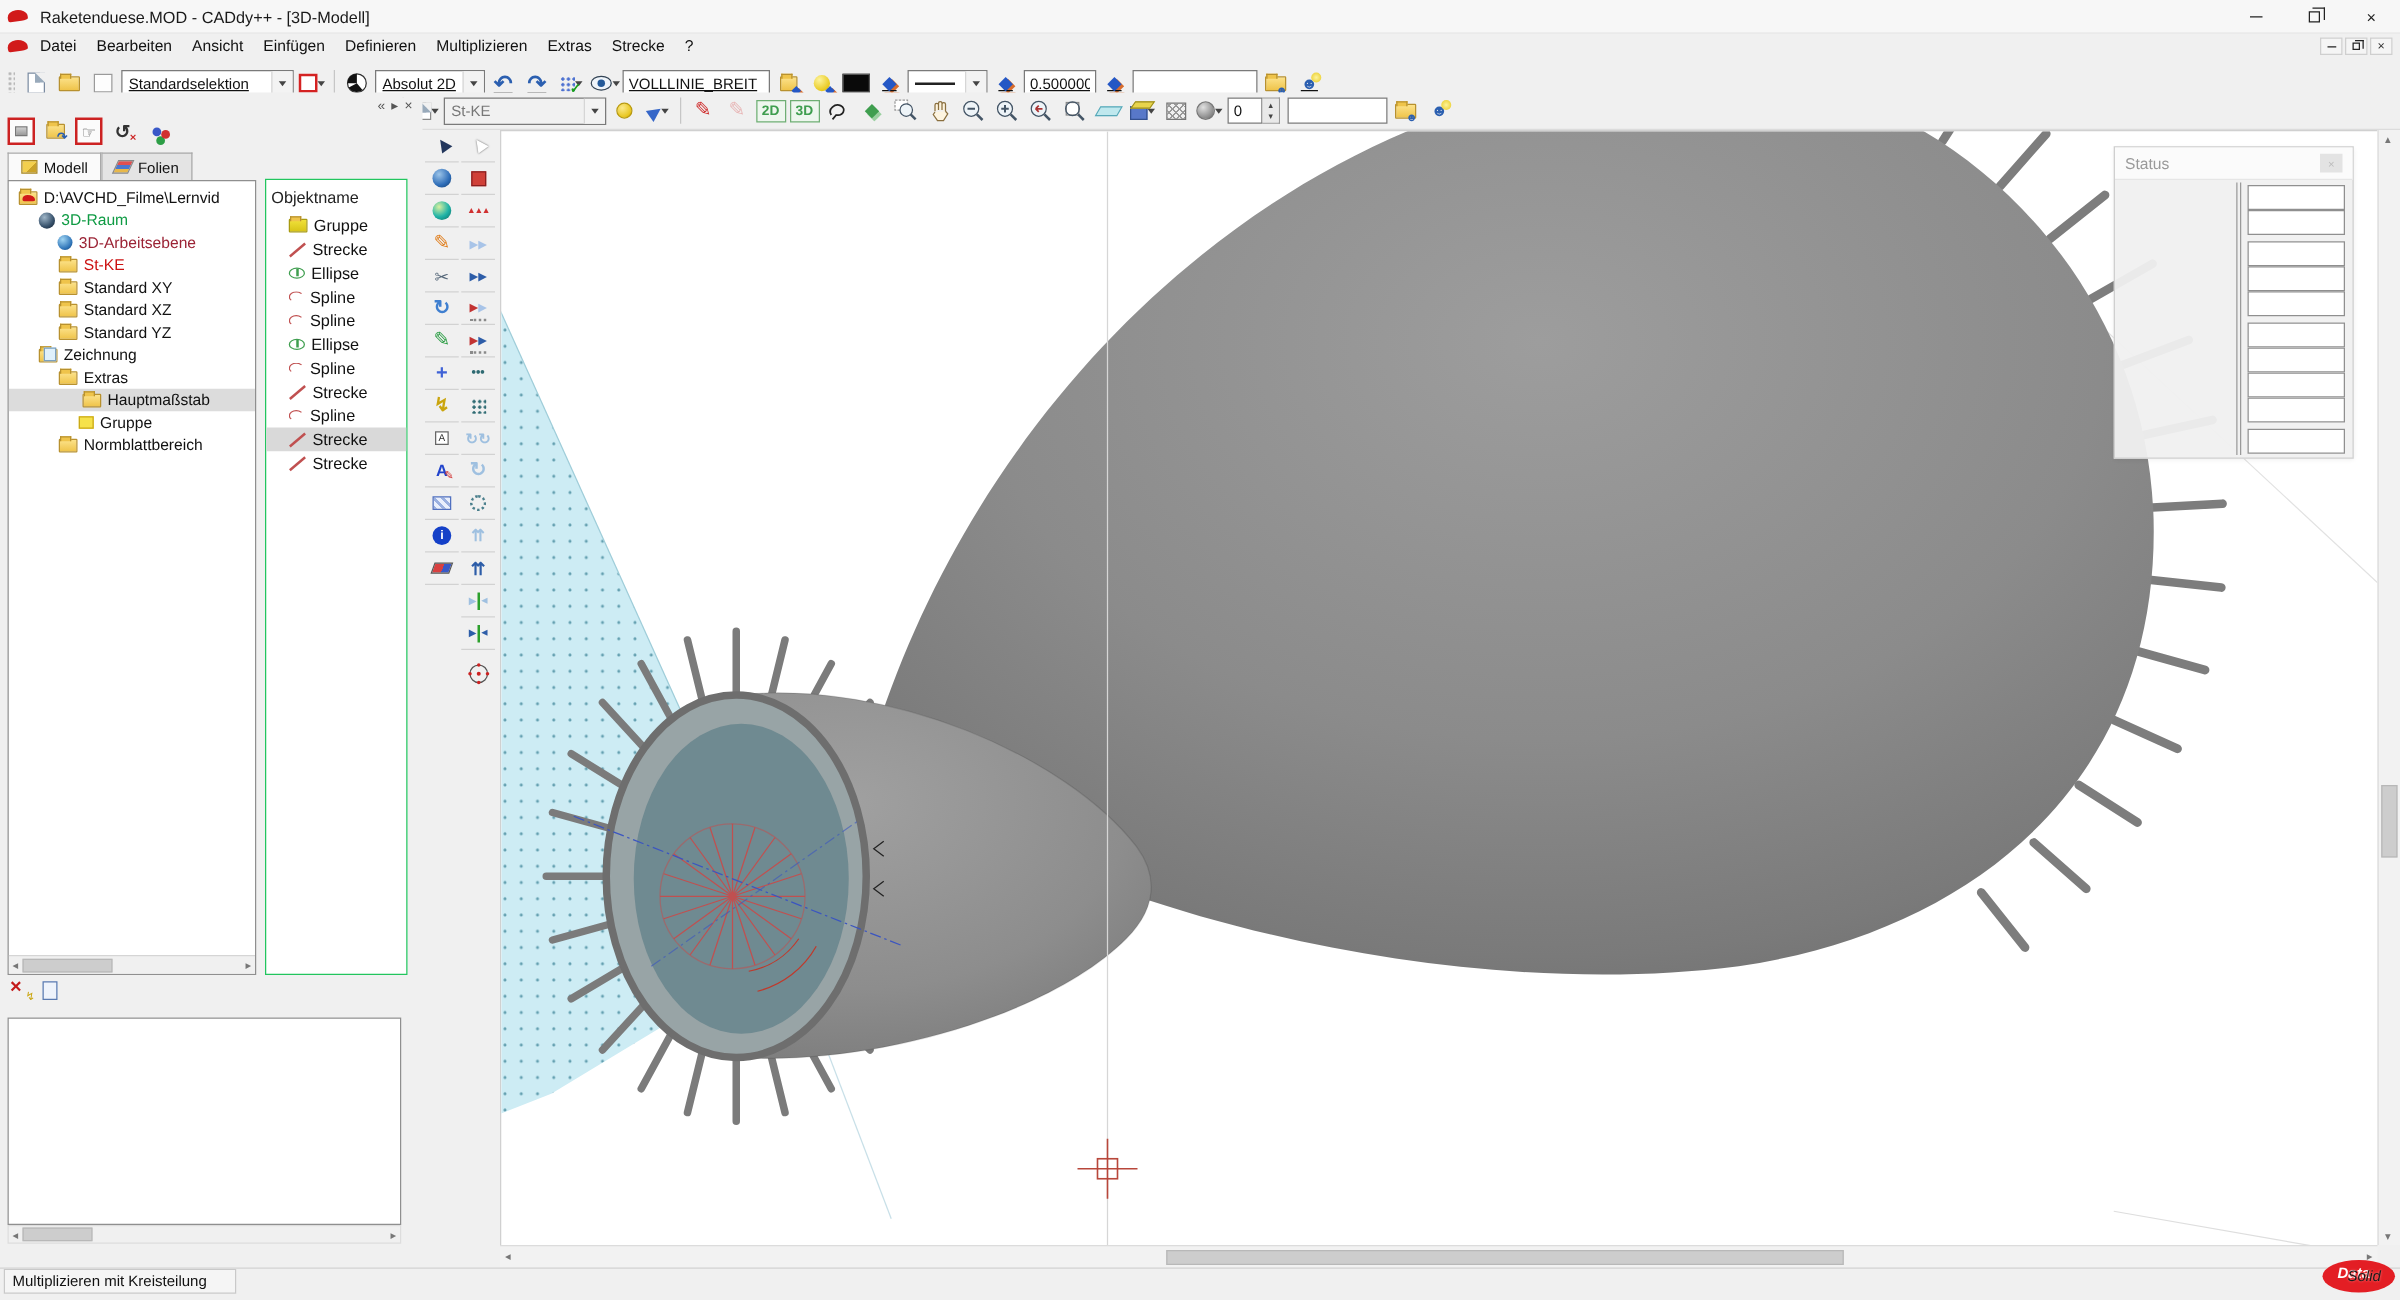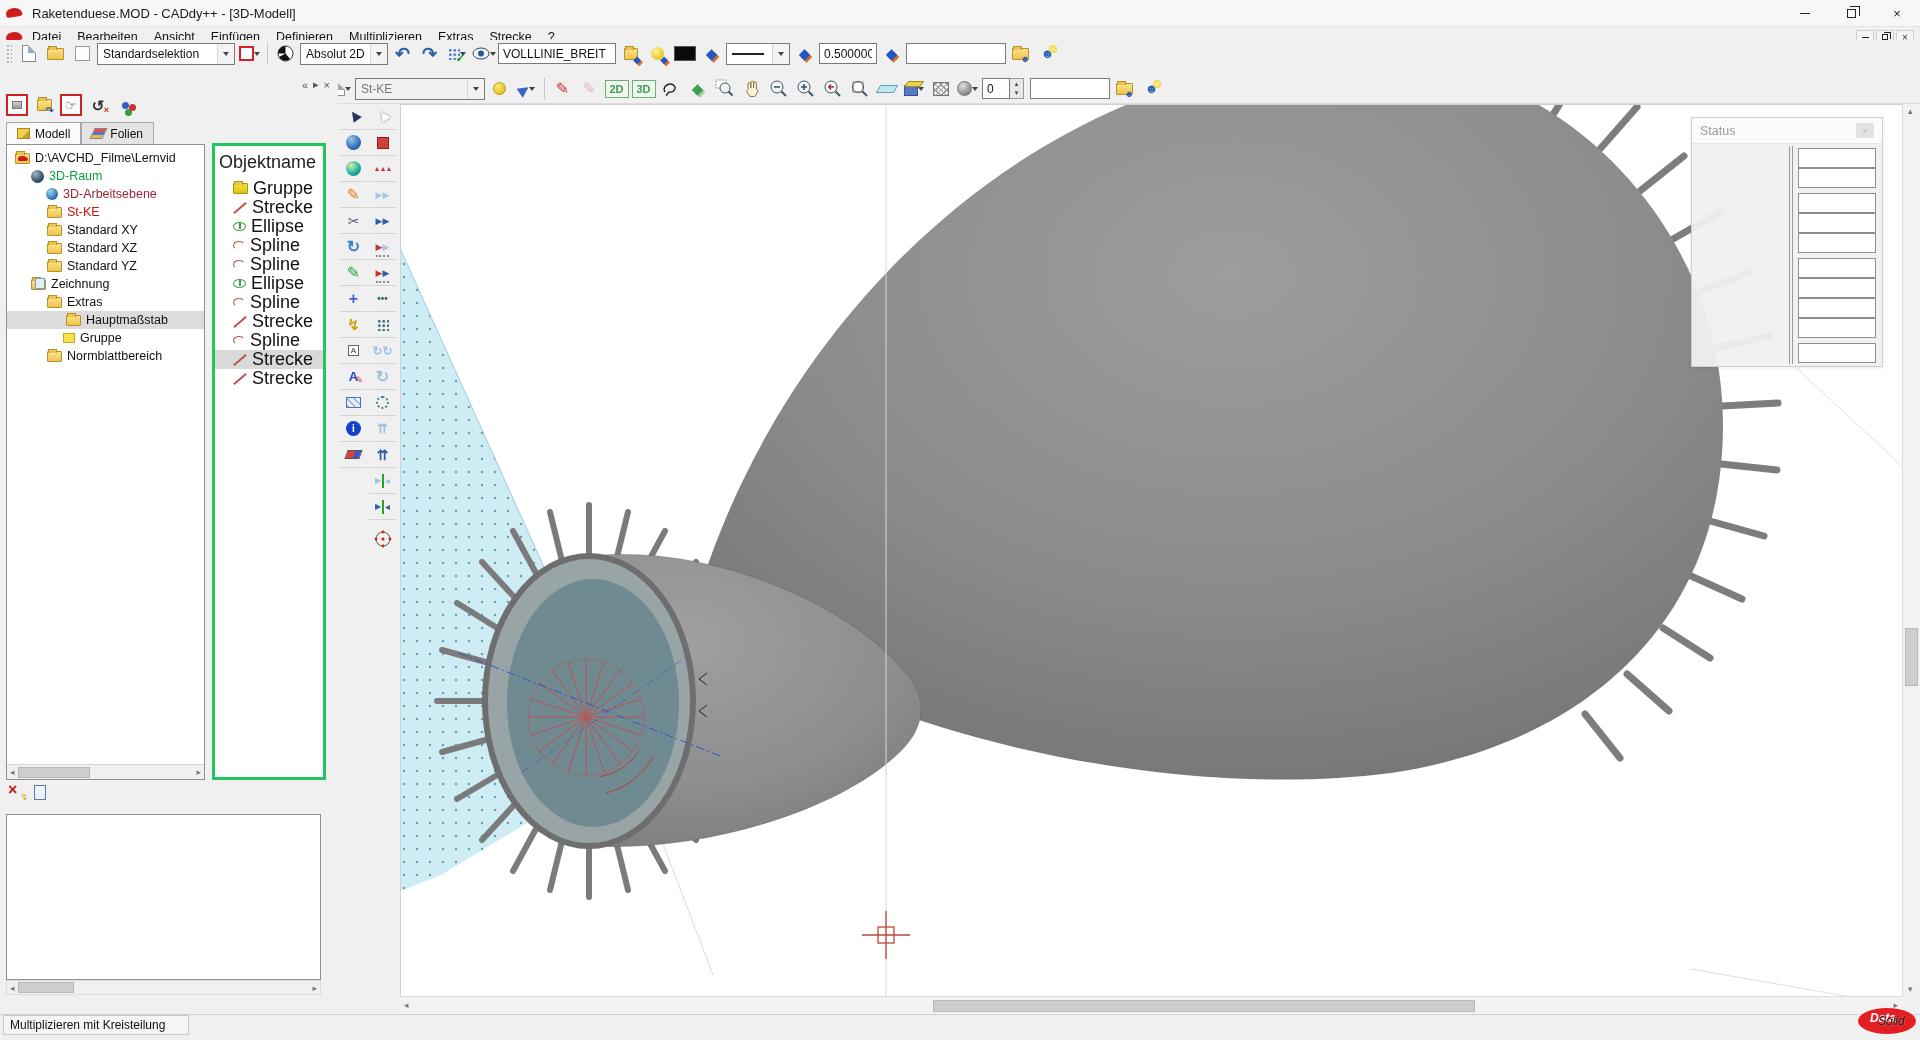--- a/index.html
+++ b/index.html
@@ -20,21 +20,21 @@
   
   #menubar{position:absolute;left:0;top:27px;width:1920px;height:20px;display:flex;align-items:center;font-size:12.5px;background:#f0f0f0;}
   .menu-item{padding:2px 8px;}
   .mdibtns{margin-left:auto;display:flex;margin-right:6px;gap:2px;}
   .mdib{width:18px;height:14px;display:flex;align-items:center;justify-content:center;font-size:10px;border:1px solid #cfcfcf;background:#f5f5f5;color:#333;}
   .mdib .bar-min{width:7px;}
   .mdib .ic-restore{width:6px;height:6px;}
   .mdib .ic-restore::before{left:1px;top:-3px;width:6px;height:6px;}
   
   .toolbar{position:absolute;left:0;width:1920px;display:flex;align-items:center;background:#f0f0f0;}
-  #toolbar1{top:40px;height:27px;padding-left:4px;gap:2px;}
+  #toolbar1{top:53px;height:27px;padding-left:4px;gap:2px;text-decoration:underline;}
   #toolbar2{top:74px;height:30px;gap:2px;border-bottom:1px solid #dcdcdc;}
   .tb{min-width:25px;height:24px;display:flex;align-items:center;justify-content:center;position:relative;flex:none;}
   .sep{width:1px;height:21px;background:#c6c6c6;margin:0 3px;flex:none;}
   .handle{width:6px;height:20px;margin:0 2px;flex:none;
     background-image:radial-gradient(#b5b5b5 1px,transparent 1.3px);background-size:4px 4px;}
   .tri{width:0;height:0;border:3.5px solid transparent;border-top:4px solid #444;margin-top:4px;flex:none;}
   .tri.sm{border-width:3px;border-top-width:4px;}
   .input{height:21px;border:1px solid #7a7a7a;background:#fff;font:12px "Liberation Sans",sans-serif;padding:0 4px;color:#111;}
   .combo{height:22px;border:1px solid #7a7a7a;background:#fff;display:flex;align-items:center;font-size:12px;padding-left:5px;flex:none;}
   .combo .car{width:17px;height:100%;margin-left:auto;display:flex;align-items:center;justify-content:center;background:#f3f3f3;border-left:1px solid #d6d6d6;}
@@ -78,21 +78,21 @@
   .tic{flex:none;margin-right:5px;}
   .tic.folder,.oic.folder{width:15px;height:11px;}
   .c-green{color:#0f9b44;} .c-darkred{color:#9b2335;} .c-red{color:#cc1111;}
   .sphere-dark{width:13px;height:13px;border-radius:50%;background:radial-gradient(circle at 35% 30%,#9fb6c8,#36506a 60%,#141e2c);}
   .sphere-blue{width:12px;height:12px;border-radius:50%;background:radial-gradient(circle at 35% 30%,#9fd4f2,#2e74b8 65%,#17395e);}
   .note{width:12px;height:10px;background:#f6e24a;border:1px solid #caa919;}
   .folder-red::after{content:"";position:absolute;left:2px;top:2px;width:10px;height:5px;background:#d11a1a;border-radius:70% 100% 50% 20%/100% 120% 30% 40%;}
   .folder-doc::after{content:"";position:absolute;left:3px;top:-2px;width:8px;height:9px;background:#dff0fb;border:1px solid #7aa0c0;}
   .hscroll{position:absolute;left:0;bottom:0;width:100%;height:15px;background:#f0f0f0;border-top:1px solid #d5d5d5;display:flex;align-items:center;font-size:9px;color:#777;}
   .hscroll .thumb{height:11px;background:#cdcdcd;border:1px solid #b8b8b8;}
-  #objbox{position:absolute;left:212px;top:65px;width:114px;height:637px;background:#fff;border:3px solid #22c55e;font-size:18px;padding-top:4px;}
+  #objbox{position:absolute;left:212px;top:65px;width:114px;height:637px;background:#fff;border:1px solid #22c55e;font-size:13px;padding-top:4px;}
   .ohdr{padding:2px 4px 6px 4px;color:#222;}
   .orow{display:flex;align-items:center;height:19px;padding-left:18px;}
   .orow.sel{background:#d9d9d9;}
   .oic{flex:none;margin-right:5px;position:relative;}
   .oic-line{width:14px;height:12px;}
   .oic-line::before{content:"";position:absolute;left:-1px;top:5px;width:16px;height:2px;background:#c05050;transform:rotate(-40deg);}
   .oic-ellipse{width:13px;height:9px;border:1.5px solid #3f9e4f;border-radius:50%;}
   .oic-ellipse::before{content:"";position:absolute;left:5px;top:0;width:1.5px;height:6px;background:#3f9e4f;}
   .oic-spline{width:12px;height:9px;border:1.6px solid transparent;border-top-color:#c05050;border-left-color:#c05050;border-radius:50% 50% 0 50%;}
   #subtools{position:absolute;left:8px;top:706px;display:flex;gap:8px;align-items:center;}

